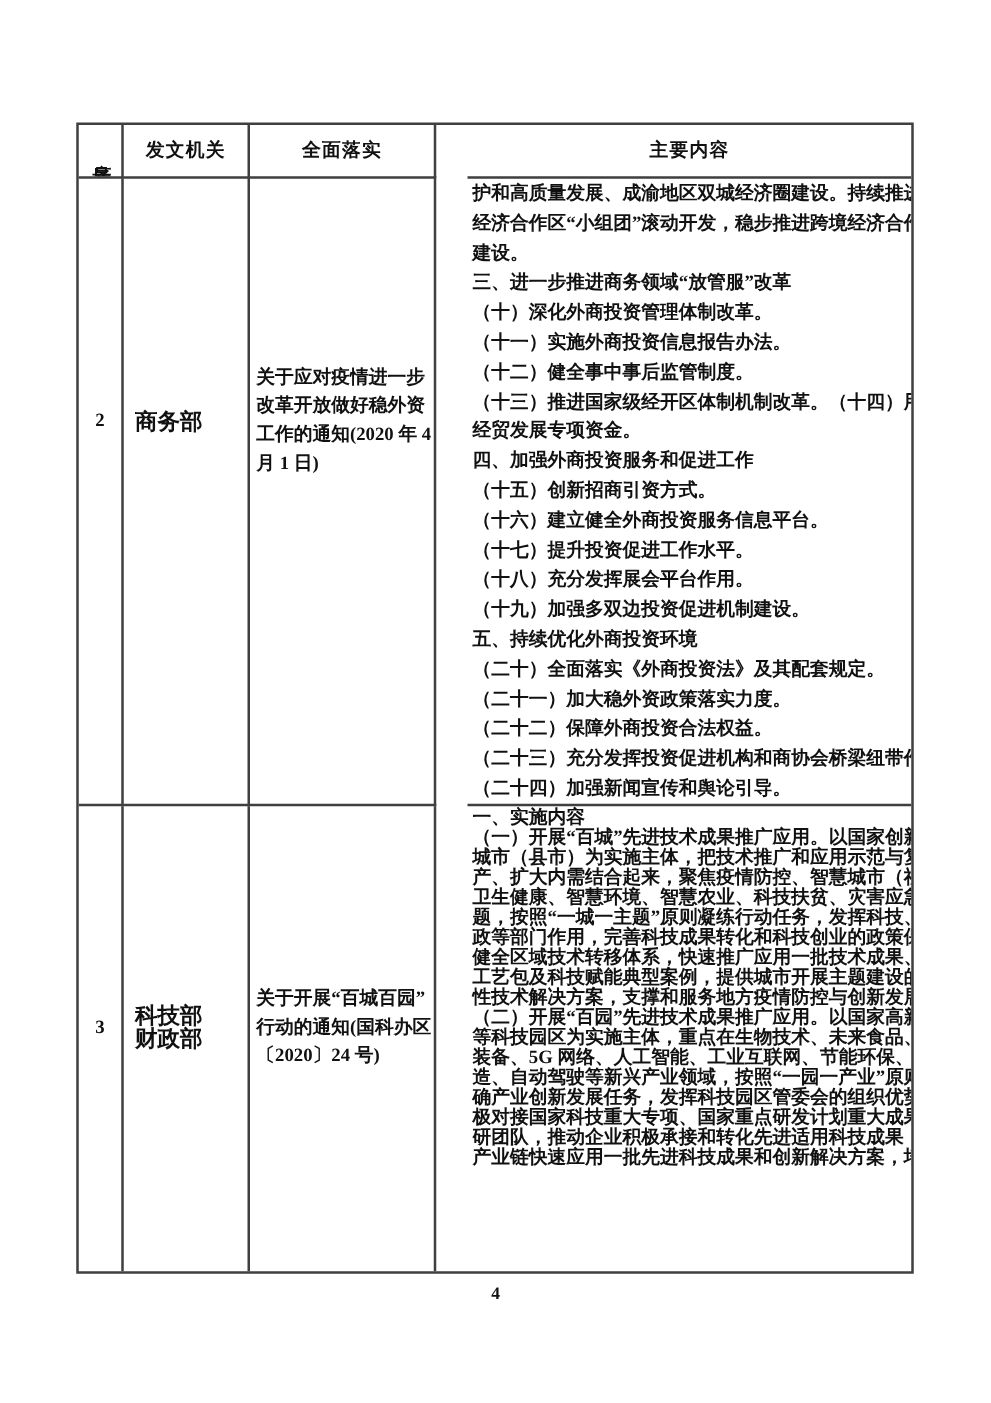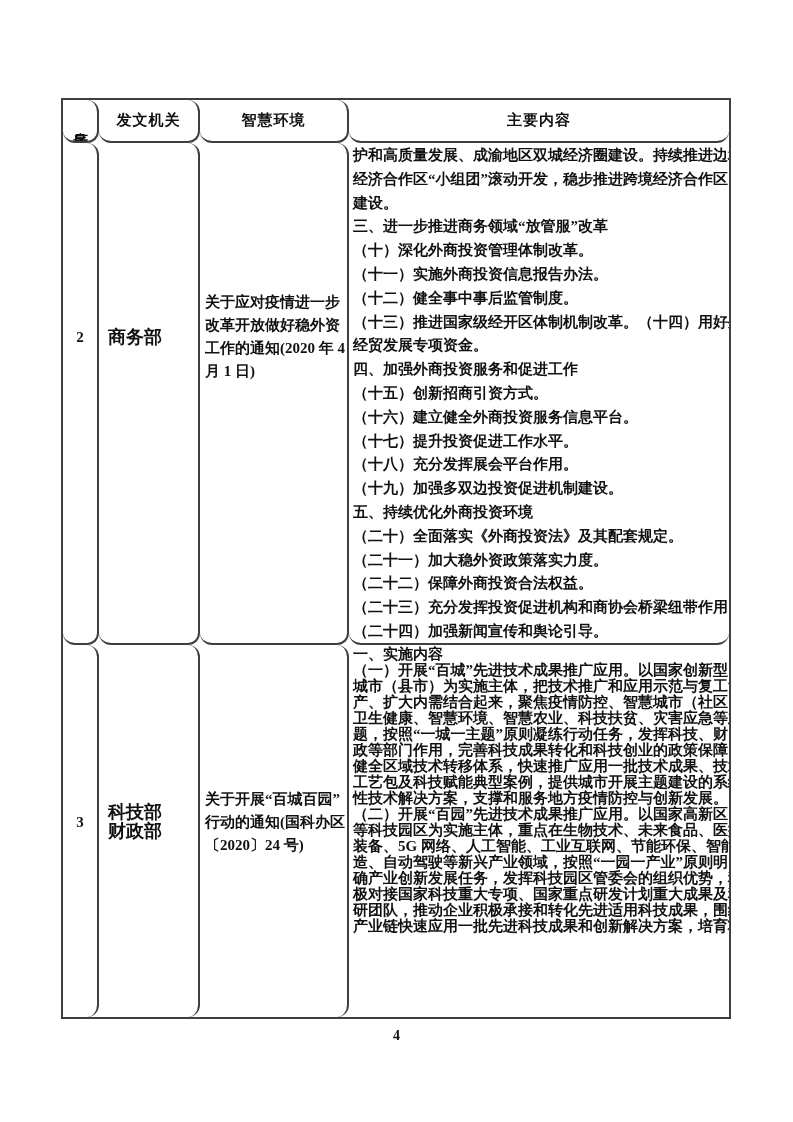--- a/index.html
+++ b/index.html
@@ -24,23 +24,22 @@
     display: grid;
     grid-template-columns: 36px 101px 149px 1fr;
     grid-template-rows: 43px 502px 1fr;
     background: #ffffff;
   }
   .cell {
     box-sizing: border-box;
     border-right: 2px solid #3f3f3f;
     border-bottom: 2px solid #3f3f3f;
     overflow: hidden;
-    border-radius: 12px;
   }
-  .col-last { border-right: none; }
+  .col-last { border-right: none; margin-left: 25px; }
   .row-last { border-bottom: none; }
   .head-cell {
     display: flex;
     align-items: center;
     justify-content: center;
     font-size: 15px;
     letter-spacing: 1px;
   }
   .seq-vertical {
     writing-mode: vertical-rl;
@@ -84,21 +83,21 @@
 
   <div class="doc-table">
 
     <div class="cell head-cell">
       <span class="seq-vertical">序号</span>
     </div>
     <div class="cell head-cell">
       <span>发文机关</span>
     </div>
     <div class="cell head-cell">
-      <span>智慧环境</span>
+      <span>全面落实</span>
     </div>
     <div class="cell head-cell col-last">
       <span>主要内容</span>
     </div>
 
     <div class="cell body-cell seq-cell shift-up">
       <div class="cell-inner">2</div>
     </div>
     <div class="cell body-cell agency-cell shift-up">
       <div class="cell-inner agency-block">商务部</div>

